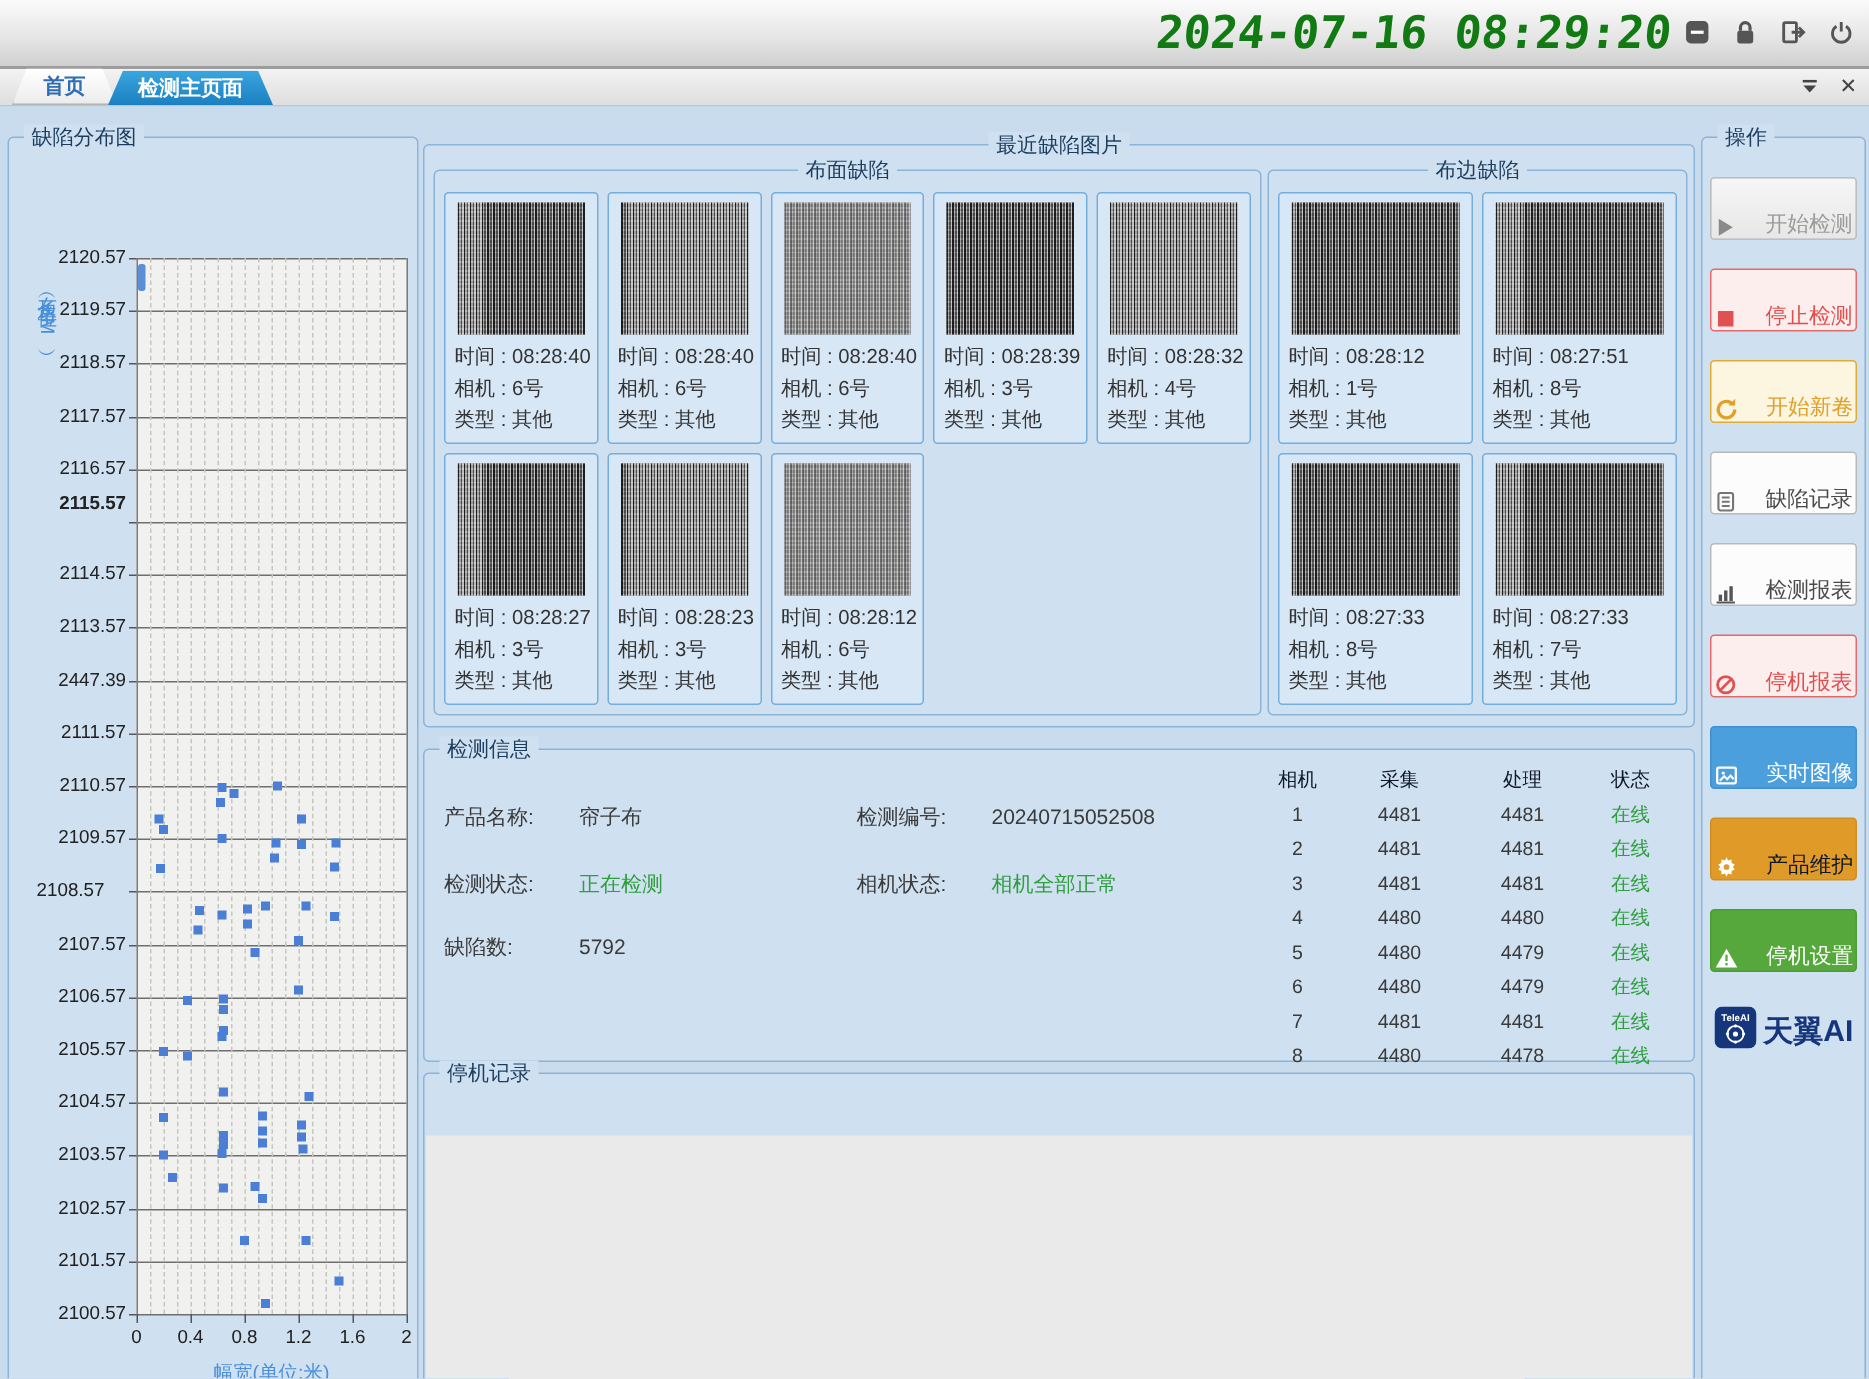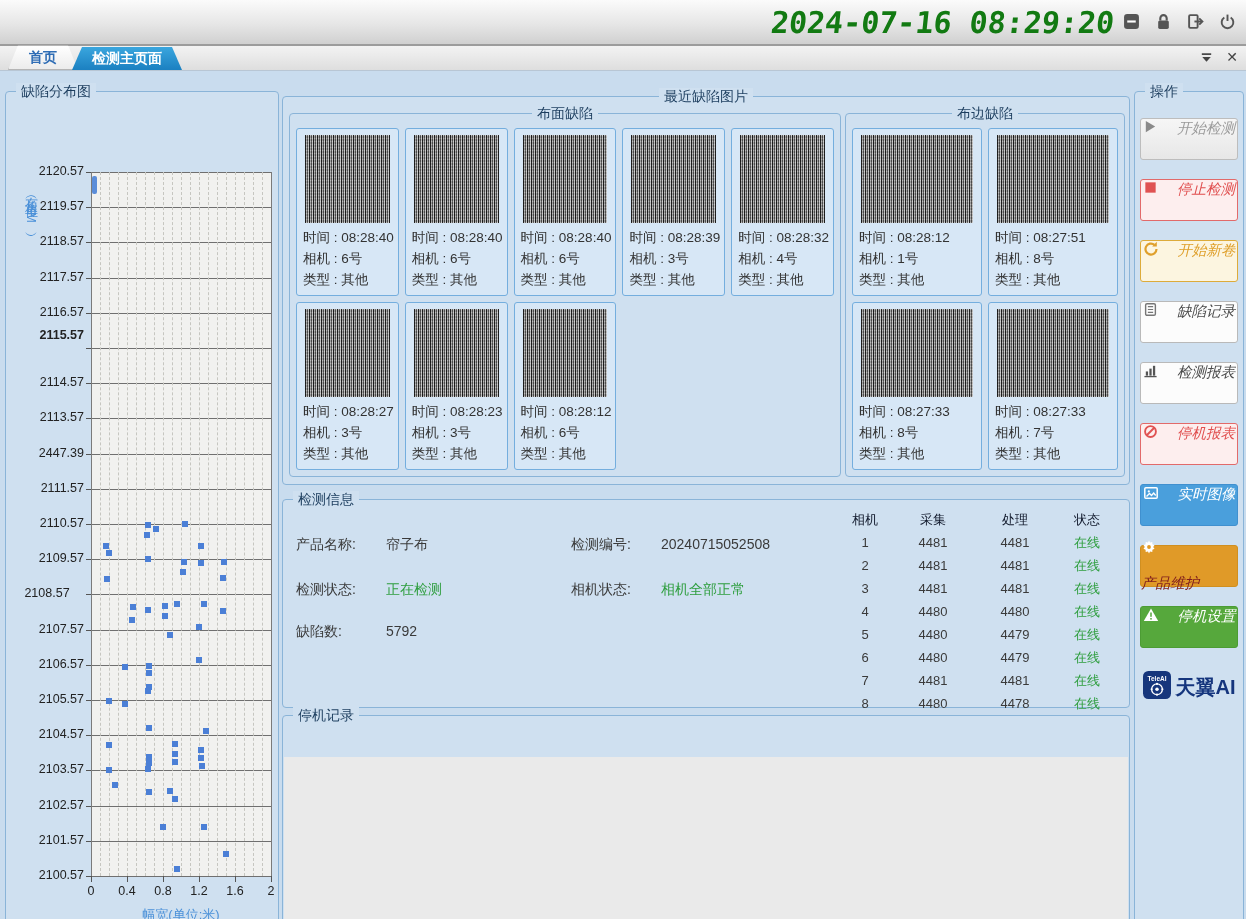--- a/index.html
+++ b/index.html
@@ -68,28 +68,28 @@
 
   
   #shutdown-gbox{left:282px;top:644px;width:846px;height:270px;}
   #shutdown-header{position:absolute;left:1px;right:1px;top:32px;height:27px;background:#4a90d9;display:grid;grid-template-columns:22% 22% 22% 12% 13% 9%;margin-top:11px;}
   #shutdown-header div{color:#fff;font-size:13.5px;line-height:27px;text-align:center;white-space:nowrap;overflow:hidden;}
   #shutdown-body{position:absolute;left:1px;right:1px;top:41px;bottom:1px;background:#eaeaea;}
 
   
   #ops-gbox{left:1134px;top:20px;width:108px;height:845px;}
   #ops-buttons{position:absolute;left:5px;right:5px;top:26px;display:flex;flex-direction:column;gap:19px;}
-  .btn{flex:0 0 40px;height:40px;border-radius:3px;display:flex;align-items:flex-start;justify-content:center;gap:19px;font-size:14.5px;cursor:pointer;border:1px solid transparent;white-space:nowrap;font-style:italic;}
+  .btn{flex:0 0 40px;height:40px;border-radius:3px;display:flex;align-items:flex-end;justify-content:center;gap:19px;font-size:14.5px;cursor:pointer;border:1px solid transparent;white-space:nowrap;}
   .btn .ic{display:inline-flex;}
   .s-disabled{background:linear-gradient(#f6f6f6,#e7e7e7);border-color:#bdbdbd;color:#9b9b9b;}
   .s-redout{background:#fdeeee;border-color:#e26a6a;color:#e04f4f;}
   .s-orangeout{background:#fcf5e0;border-color:#ddab3a;color:#dfa02c;}
   .s-plain{background:#fcfcfc;border-color:#b9b9b9;color:#4a4a4a;}
   .s-blue{background:#4a9fdc;border-color:#4090cf;color:#fff;}
-  .s-orange{background:#e09a28;border-color:#d08f20;color:#7f1d1d;flex-direction:column;}
+  .s-orange{background:#e09a28;border-color:#d08f20;color:#0f172a;}
   .s-green{background:#56a83c;border-color:#4c9c34;color:#fff;}
   .logo{margin-top:0px;height:40px;display:flex;align-items:center;justify-content:center;gap:5px;}
   .logo-text{font-size:20px;font-weight:bold;color:#15357d;}
 </style>
 </head>
 <body>
 
 <div class="screen">
 
   <div class="titlebar">

